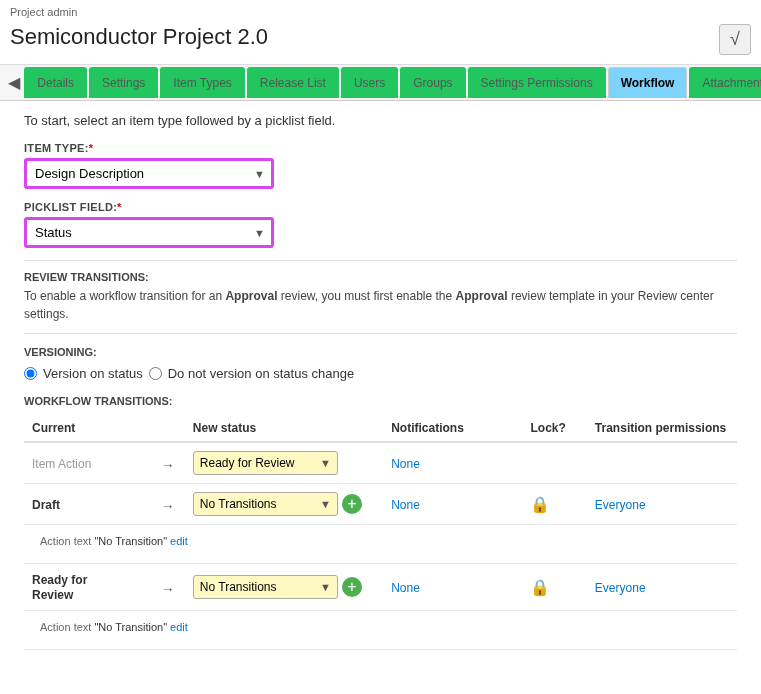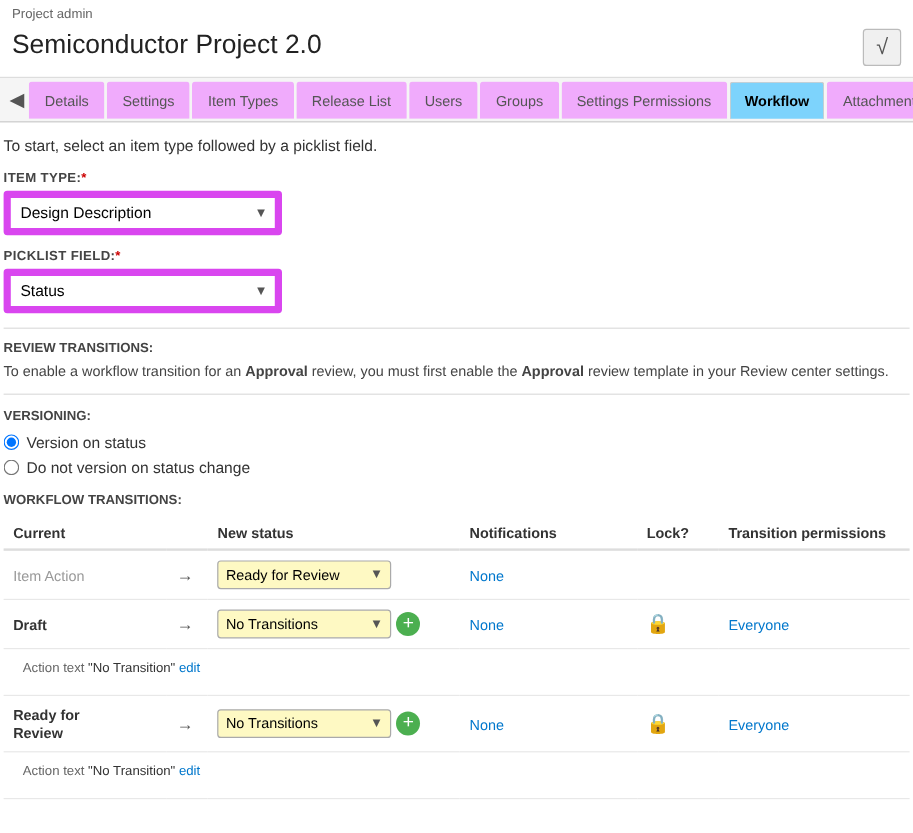--- a/index.html
+++ b/index.html
@@ -3,43 +3,43 @@
   <meta charset="utf-8">
   <style>
     * { box-sizing: border-box; margin: 0; padding: 0; }
     body { font-family: Arial, sans-serif; font-size: 13px; color: #333; background: #fff; width: 761px; }
 
     .project-admin-label { font-size: 11px; color: #666; padding: 6px 10px 2px; }
     .project-title { font-size: 22px; font-weight: normal; padding: 4px 10px 8px; color: #222; }
 
     .tabs-bar { display: flex; align-items: center; border-bottom: 1px solid #ccc; background: #f5f5f5; padding: 0 4px; }
     .tab-nav-btn { background: none; border: none; cursor: pointer; padding: 8px 4px; color: #555; font-size: 16px; }
-    .tab { padding: 8px 12px; border: 1px solid transparent; border-bottom: none; cursor: pointer; font-size: 12px; color: #555; background: #f0abfc; margin-right: 2px; border-radius: 3px 3px 0 0; white-space: nowrap; }
+    .tab { padding: 8px 12px; border: 1px solid transparent; border-bottom: none; cursor: pointer; font-size: 12px; color: #555; background: #22c55e; margin-right: 2px; border-radius: 3px 3px 0 0; white-space: nowrap; }
     .tab.active { background: #7dd3fc; border-color: #ccc; color: #000; font-weight: bold; }
 
-    .content-area { padding: 12px 3px; }
+    .content-area { padding: 12px 24px; }
 
     .info-text { font-size: 13px; color: #333; margin-bottom: 14px; }
 
     .form-group { margin-bottom: 12px; }
     .form-label { font-size: 11px; font-weight: bold; color: #444; margin-bottom: 4px; display: block; text-transform: uppercase; letter-spacing: 0.3px; }
     .form-label span.req { color: #c00; }
 
-    .select-wrapper { display: inline-flex; align-items: center; border: 6px solid #d946ef; border-radius: 3px; background: #fff; width: 232px; }
+    .select-wrapper { display: inline-flex; align-items: center; border: 3px solid #d946ef; border-radius: 3px; background: #fff; width: 250px; }
     .select-wrapper select { border: none; outline: none; background: transparent; width: 100%; padding: 5px 8px; font-size: 13px; appearance: none; -webkit-appearance: none; cursor: pointer; }
     .select-arrow { padding: 0 6px; color: #555; font-size: 11px; pointer-events: none; }
 
     .review-transitions-section { border-top: 1px solid #ddd; border-bottom: 1px solid #ddd; padding: 10px 0; margin: 10px 0; }
     .review-transitions-label { font-size: 11px; font-weight: bold; color: #444; text-transform: uppercase; margin-bottom: 4px; }
     .review-transitions-text { font-size: 12px; color: #444; line-height: 1.5; }
     .review-transitions-text strong { font-weight: bold; }
 
     .versioning-section { margin: 12px 0; }
     .versioning-label { font-size: 11px; font-weight: bold; color: #444; text-transform: uppercase; margin-bottom: 8px; }
-    .radio-group { display: flex; flex-direction: column; gap: 6px; }
+    .radio-group { display: flex; gap: 6px; }
     .radio-item { display: flex; align-items: center; gap: 6px; font-size: 13px; cursor: pointer; }
     .radio-item input[type="radio"] { cursor: pointer; }
 
     .workflow-transitions-section { margin-top: 14px; }
     .workflow-transitions-label { font-size: 11px; font-weight: bold; color: #444; text-transform: uppercase; margin-bottom: 8px; }
 
     .wf-table { width: 100%; border-collapse: collapse; }
     .wf-table thead tr { border-bottom: 2px solid #ddd; }
     .wf-table th { text-align: left; padding: 6px 8px; font-size: 12px; font-weight: bold; color: #333; }
     .wf-table td { padding: 8px 8px; vertical-align: middle; }

